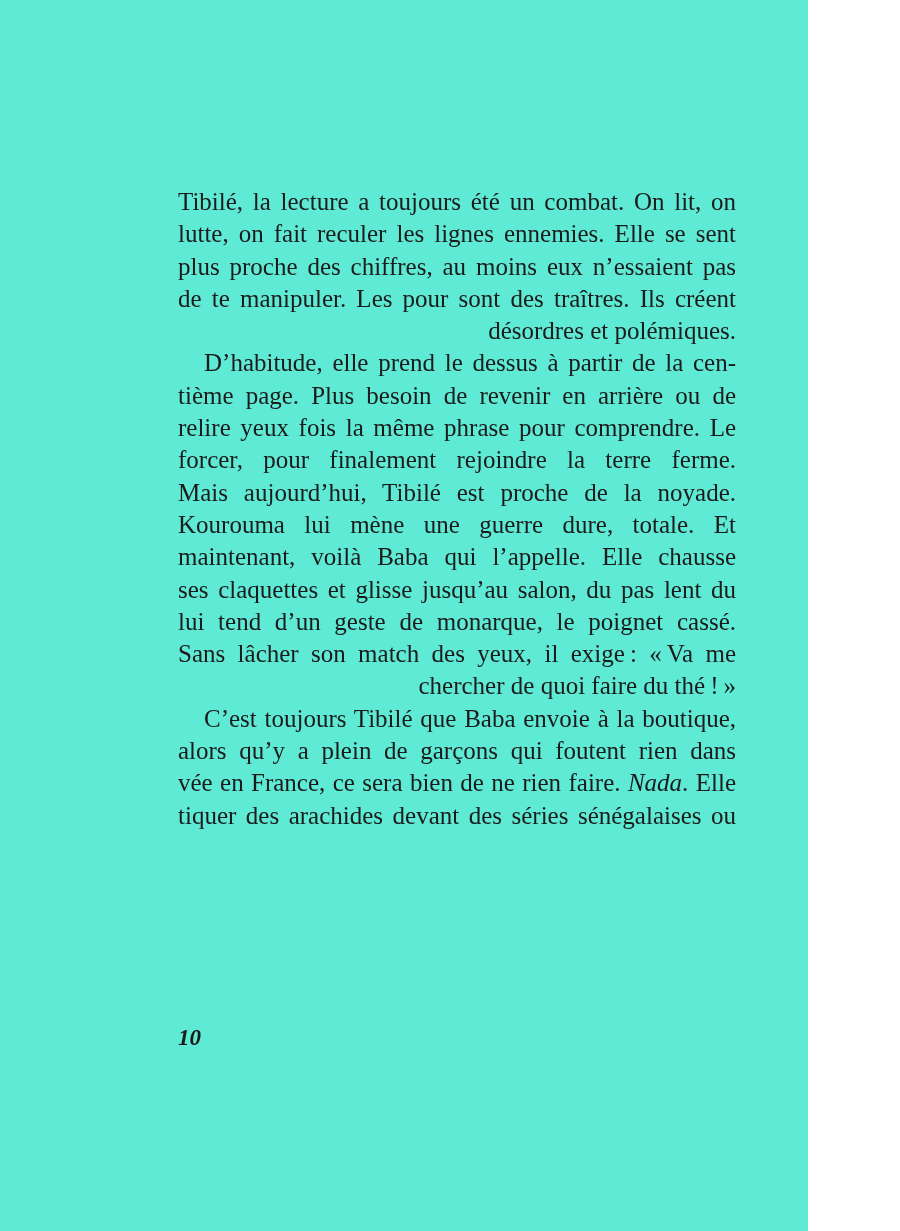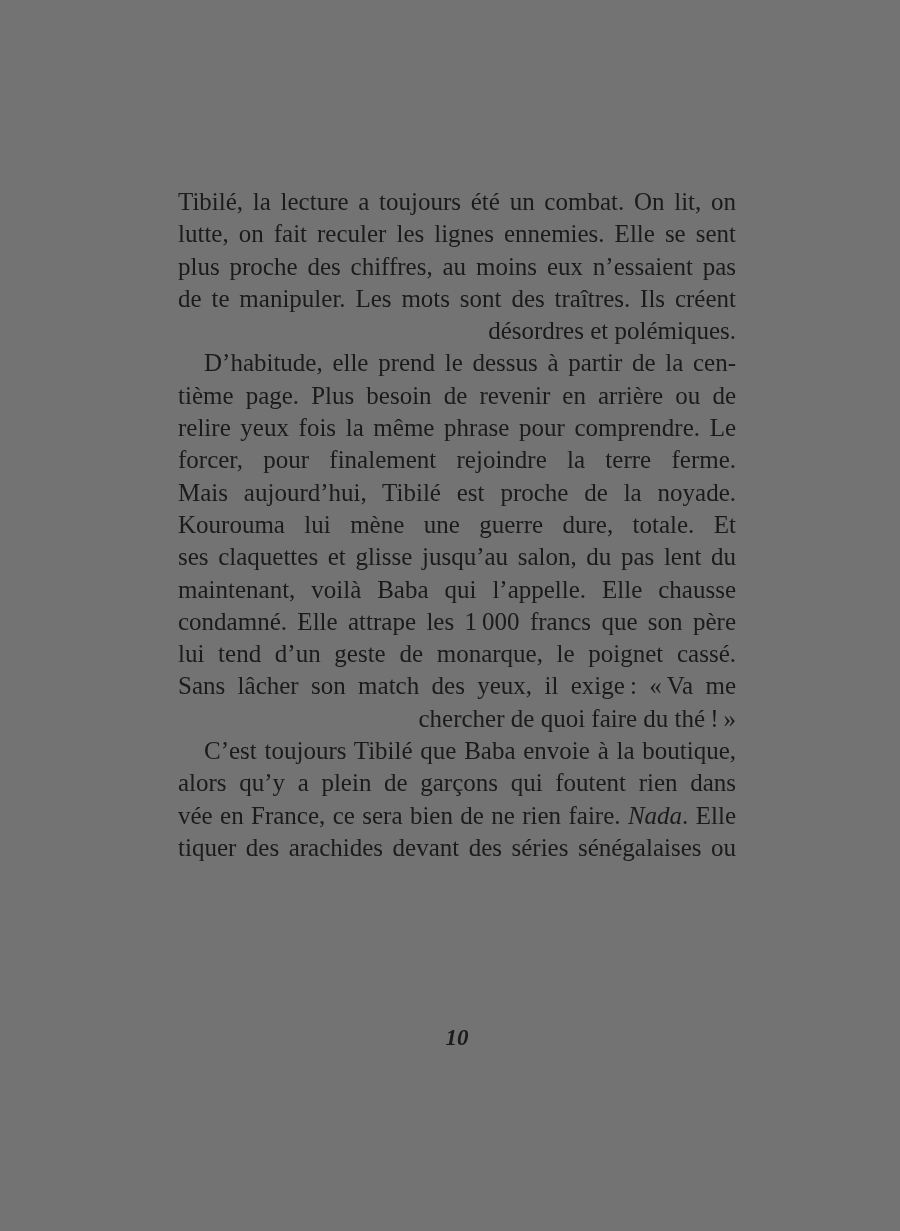--- a/index.html
+++ b/index.html
@@ -2,23 +2,23 @@
 <html><head>
 <meta charset="utf-8">
 <style>
   html, body {
     margin: 0;
     padding: 0;
     background: #ffffff;
   }
   .book-page {
     position: relative;
-    width: 900px;
+    width: 808px;
     height: 1231px;
-    background: #737373;
+    background: #5eead4;
     overflow: hidden;
     font-family: "Liberation Serif", serif;
   }
   .textblock {
     position: absolute;
     left: 178px;
     top: 186px;
     width: 558px;
     font-size: 25px;
     color: #1b1b1b;
@@ -43,47 +43,46 @@
     text-indent: 26px;
   }
   .line em {
     font-style: italic;
   }
   .folio {
     position: absolute;
     left: 178px;
     top: 1024px;
     width: 558px;
-    text-align: center;
+    text-align: left;
     font-size: 23px;
     line-height: 28px;
     font-style: italic;
     font-weight: bold;
     color: #1b1b1b;
   }
 </style>
 </head>
 <body>
 
 <div class="book-page">
   <div class="textblock">
       <div class="line just">Tibilé, la lecture a toujours été un combat. On lit, on</div>
       <div class="line just">lutte, on fait reculer les lignes ennemies. Elle se sent</div>
       <div class="line just">plus proche des chiffres, au moins eux n’essaient pas</div>
-      <div class="line just">de te manipuler. Les mots sont des traîtres. Ils créent</div>
+      <div class="line just">de te manipuler. Les pour sont des traîtres. Ils créent</div>
       <div class="line">désordres et polémiques.</div>
       <div class="line just ind">D’habitude, elle prend le dessus à partir de la cen-</div>
       <div class="line just">tième page. Plus besoin de revenir en arrière ou de</div>
       <div class="line just">relire yeux fois la même phrase pour comprendre. Le</div>
       <div class="line just">forcer, pour finalement rejoindre la terre ferme.</div>
       <div class="line just">Mais aujourd’hui, Tibilé est proche de la noyade.</div>
       <div class="line just">Kourouma lui mène une guerre dure, totale. Et</div>
+      <div class="line just">maintenant, voilà Baba qui l’appelle. Elle chausse</div>
       <div class="line just">ses claquettes et glisse jusqu’au salon, du pas lent du</div>
-      <div class="line just">maintenant, voilà Baba qui l’appelle. Elle chausse</div>
-      <div class="line just">condamné. Elle attrape les 1 000 francs que son père</div>
       <div class="line just">lui tend d’un geste de monarque, le poignet cassé.</div>
       <div class="line just">Sans lâcher son match des yeux, il exige : « Va me</div>
       <div class="line">chercher de quoi faire du thé ! »</div>
       <div class="line just ind">C’est toujours Tibilé que Baba envoie à la boutique,</div>
       <div class="line just">alors qu’y a plein de garçons qui foutent rien dans</div>
       <div class="line just">vée en France, ce sera bien de ne rien faire. <em>Nada</em>. Elle</div>
       <div class="line just">tiquer des arachides devant des séries sénégalaises ou</div>
     </div>
   <div class="folio">10</div>
 </div>

